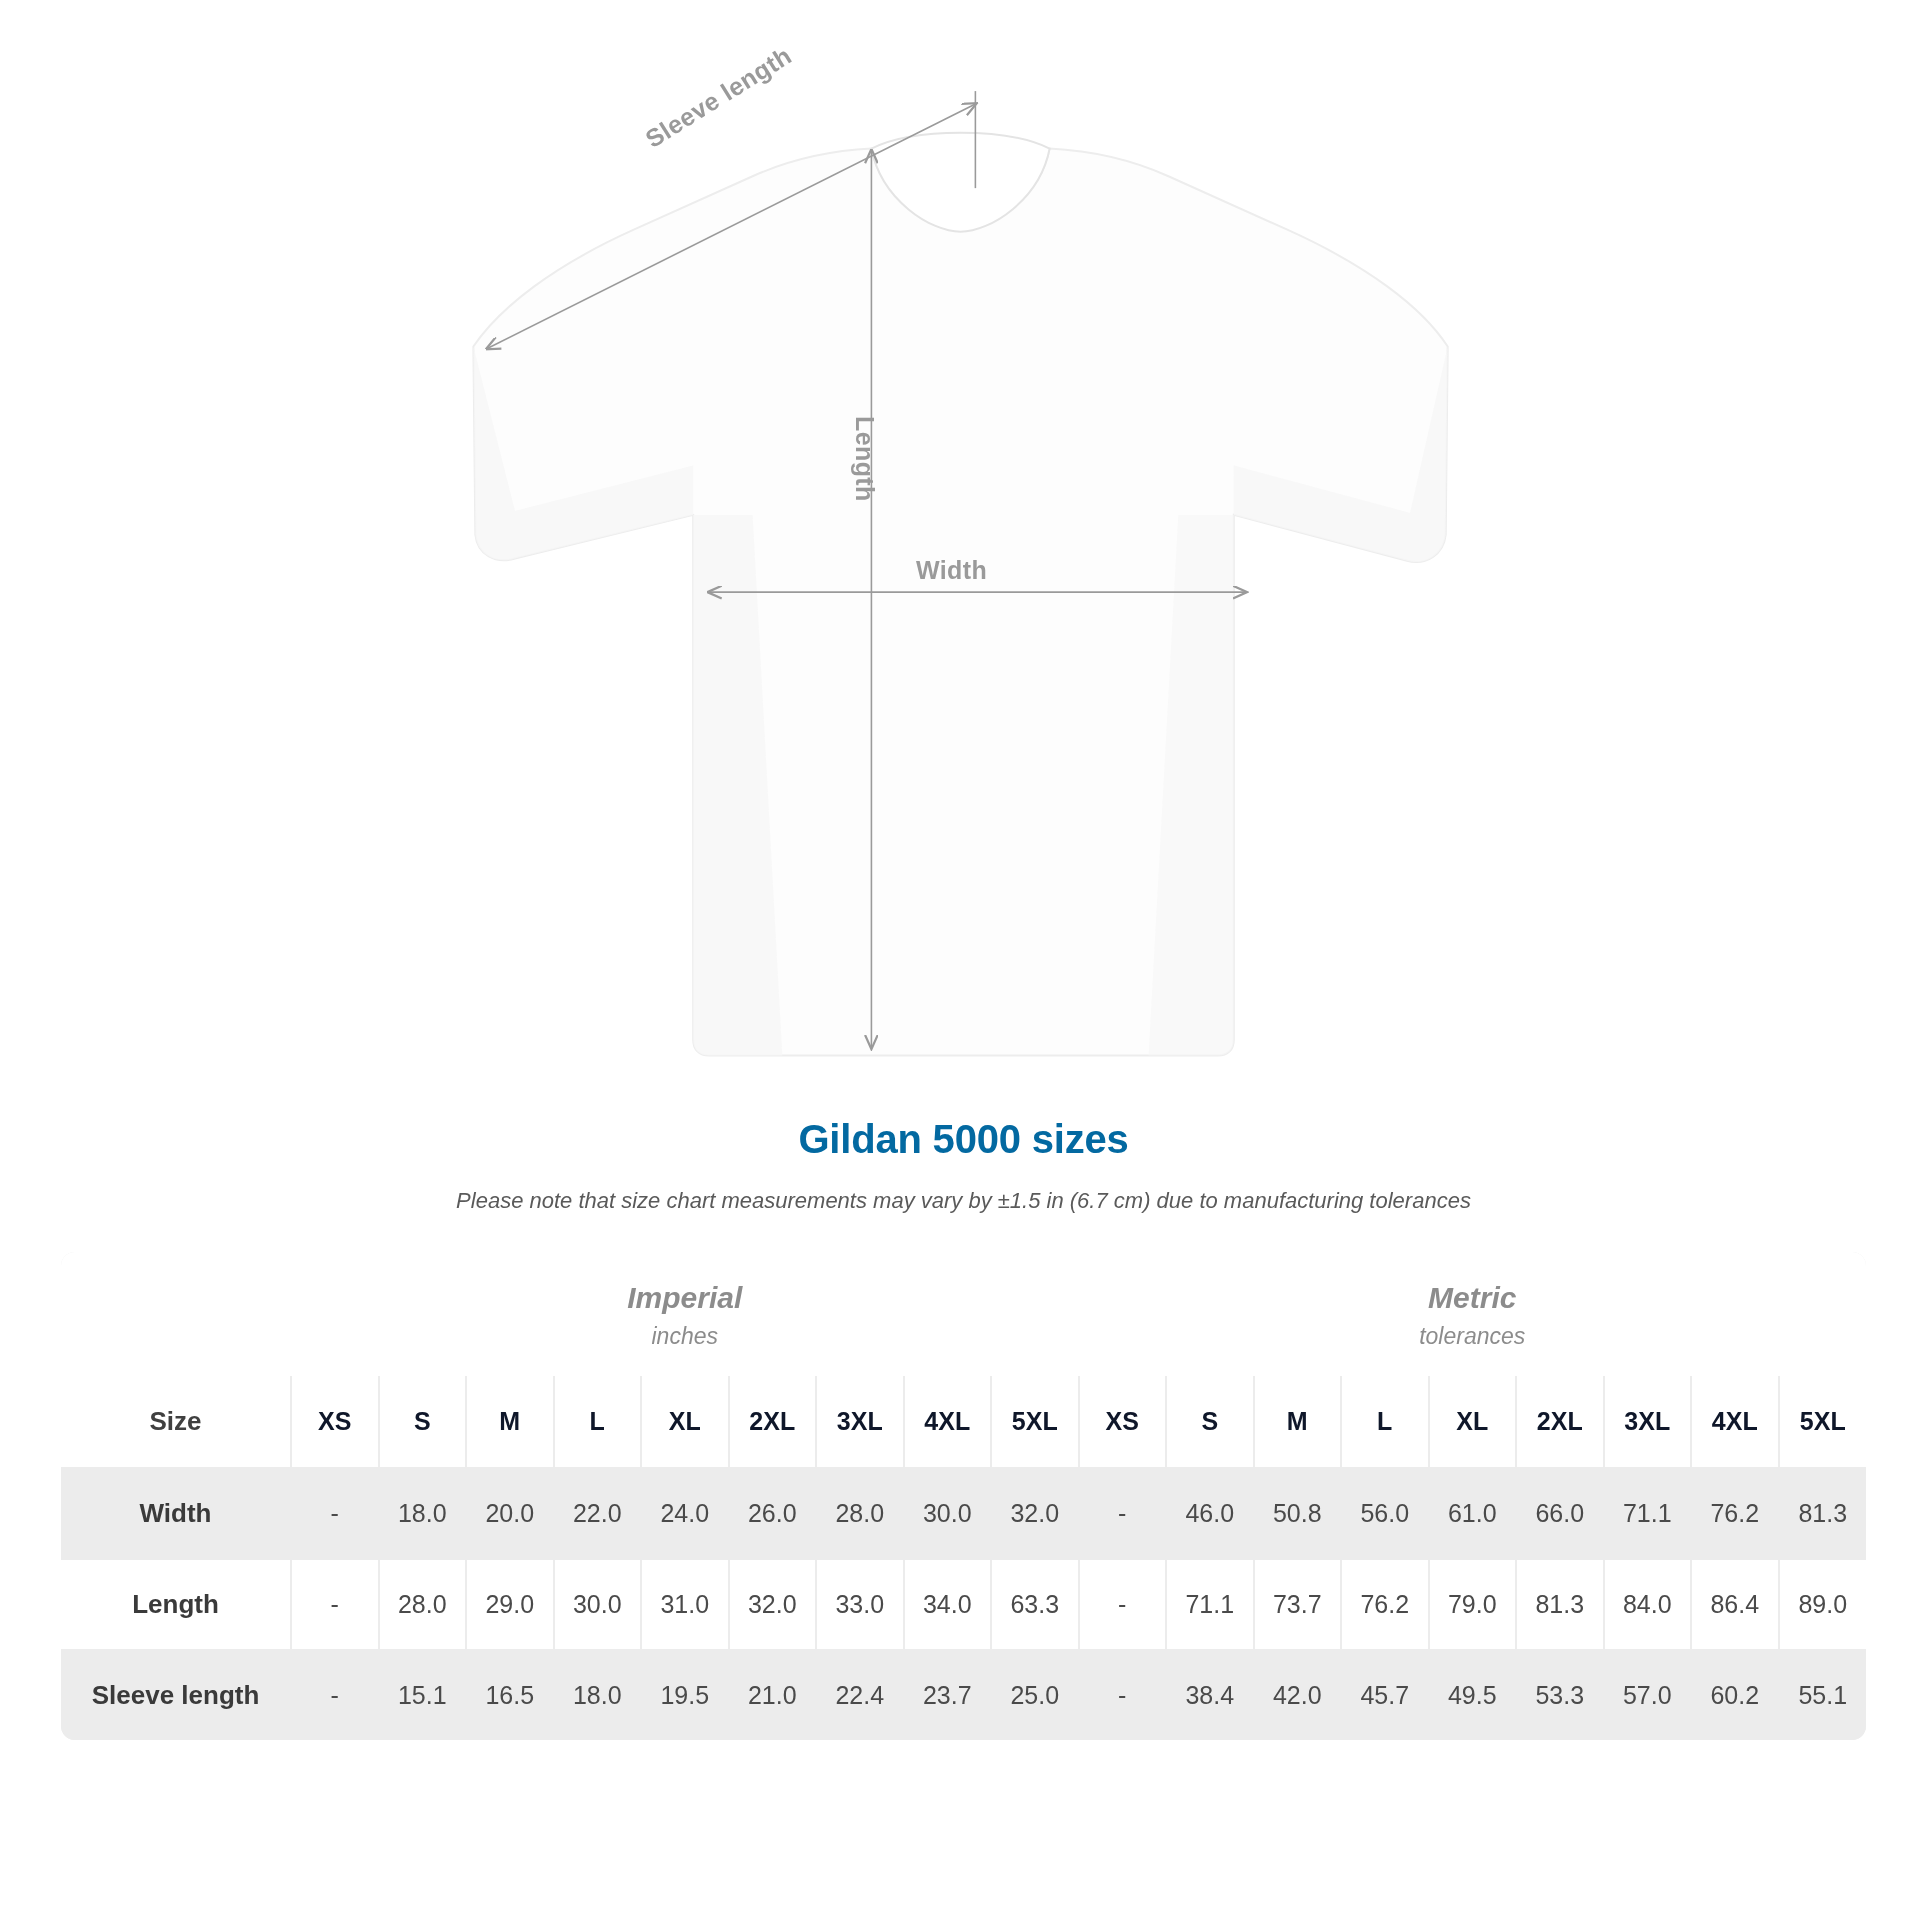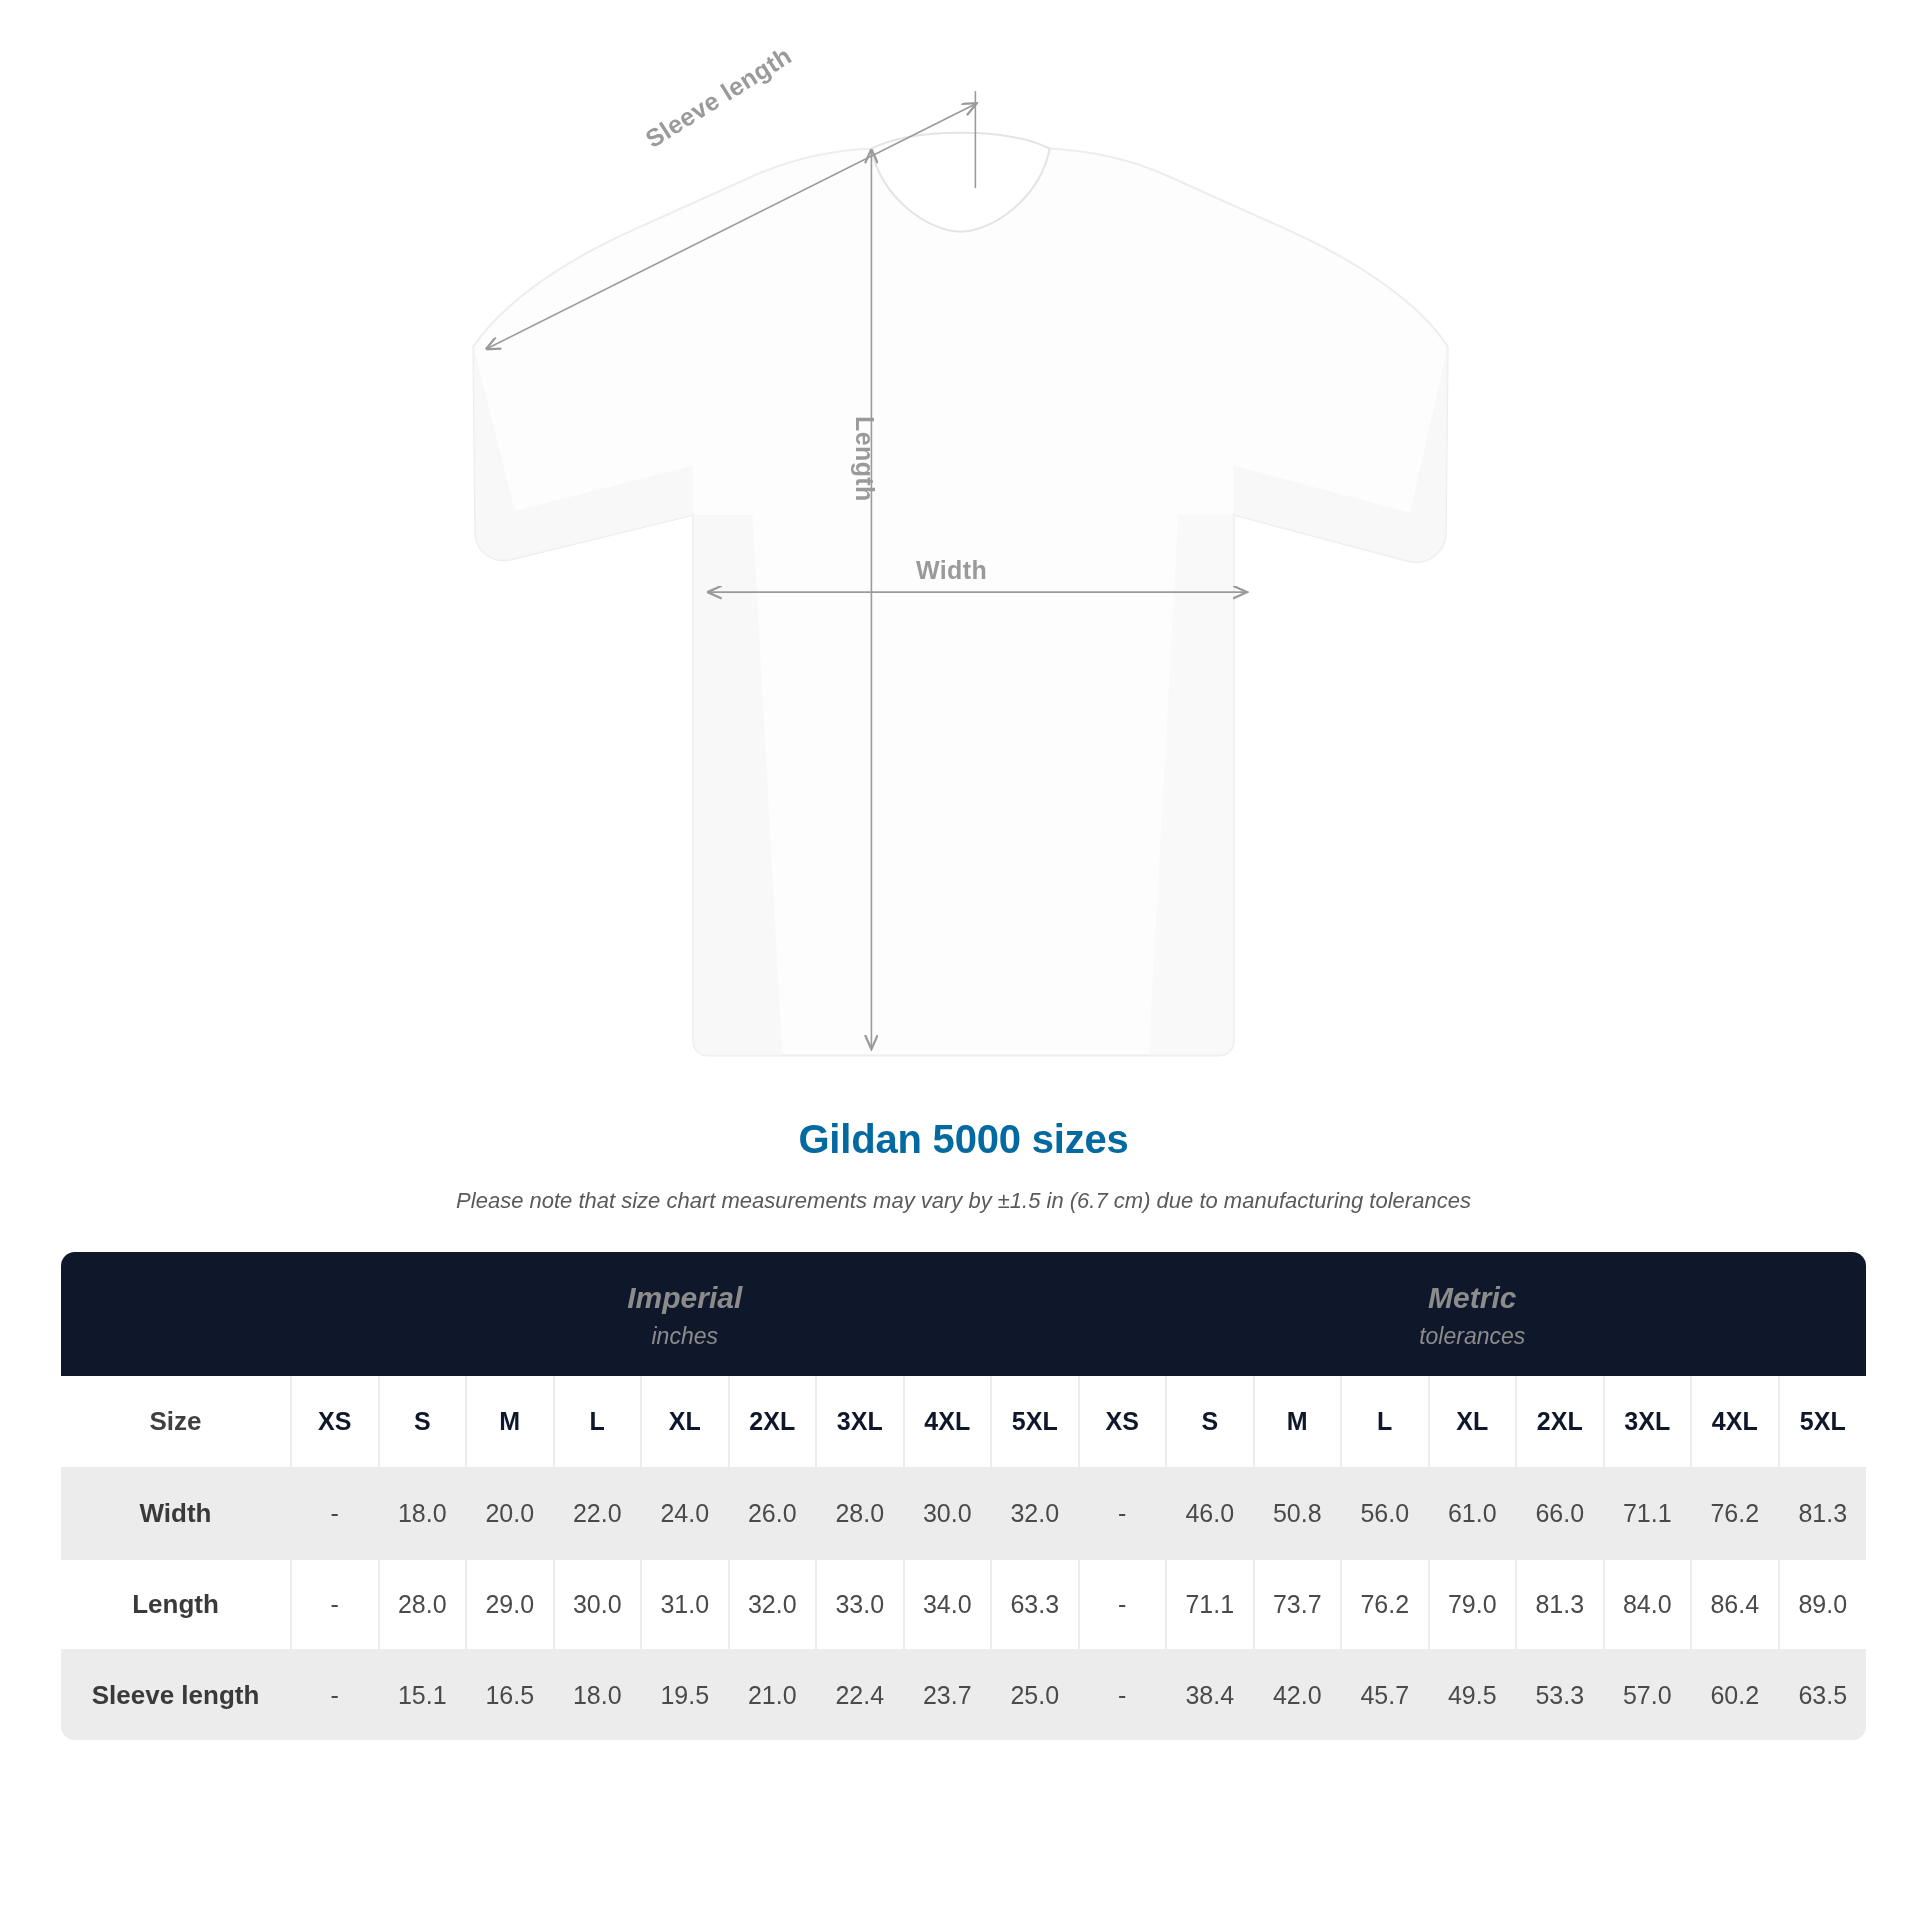--- a/index.html
+++ b/index.html
@@ -85,21 +85,21 @@
     background: #ececec;
   }
   table.size-table {
     border-collapse: collapse;
     width: 100%;
     table-layout: fixed;
   }
   table.size-table col.lbl { width: 230px; }
 
   .unit-head td {
-    background: #0f172a;
+    background: #ffffff;
     text-align: center;
     padding: 30px 0 26px 0;
     border: none;
   }
   .unit-name {
     font-size: 30px;
     font-weight: bold;
     font-style: italic;
     color: #8c8c8c;
     line-height: 1.05;
@@ -311,20 +311,20 @@
           <td>23.7</td>
           <td>25.0</td>
           <td>-</td>
           <td>38.4</td>
           <td>42.0</td>
           <td>45.7</td>
           <td>49.5</td>
           <td>53.3</td>
           <td>57.0</td>
           <td>60.2</td>
-          <td>63.5</td>
+          <td>55.1</td>
         </tr>
       </tbody>
     </table>
   </div>
 
 </div>
 
 
 </body></html>

